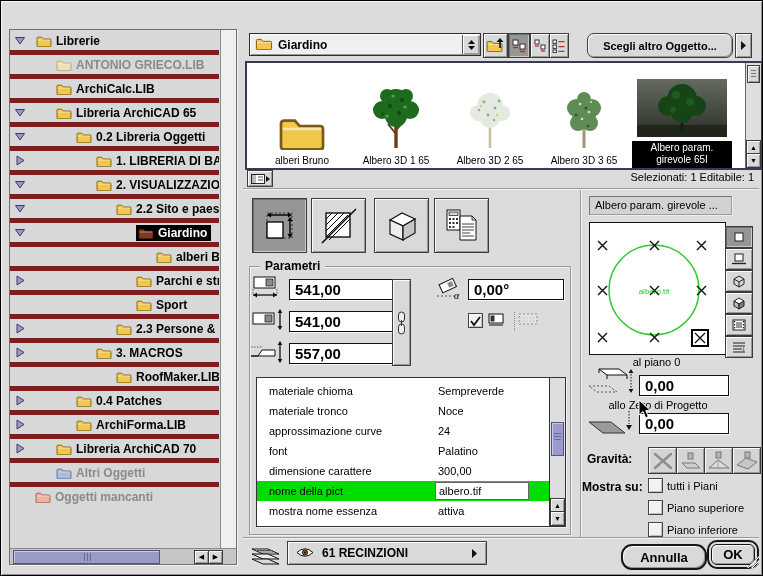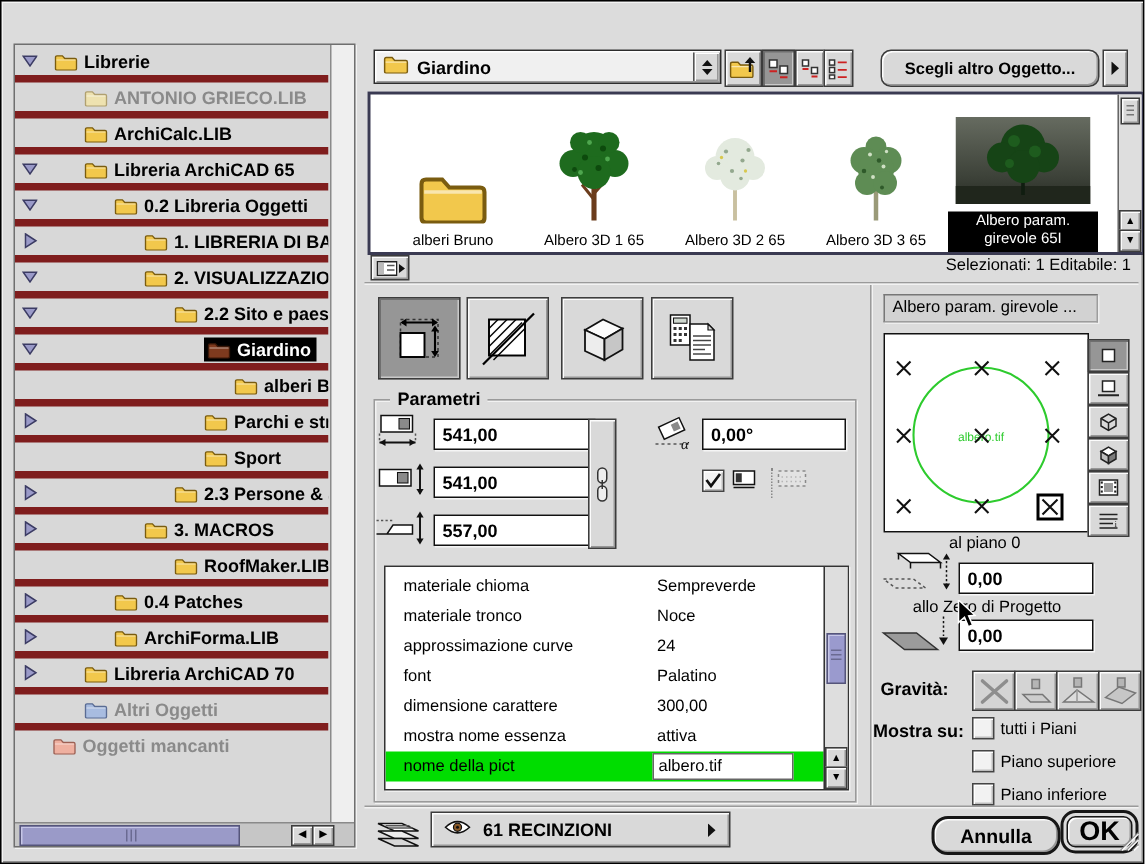--- a/index.html
+++ b/index.html
@@ -11,21 +11,21 @@
   .titlebar{position:absolute;left:0;top:0;right:0;height:19px;border-bottom:1px solid #000;
     background:#d6d6d6 repeating-linear-gradient(to bottom,#d6d6d6 0 1px,#f6f6f6 1px 2px,#8d8d8d 2px 3px);}
   .title{position:absolute;left:50%;top:0;transform:translateX(-50%);background:#d6d6d6;
     padding:0 14px;font-size:13px;font-weight:bold;line-height:18px;white-space:nowrap;}
   
   .raised{background:#d9d9d9;border:1px solid #3c3c3c;
     box-shadow:inset 1px 1px 0 #fcfcfc, inset -1px -1px 0 #979797;}
   .pressed{background:#969696;border:1px solid #3c3c3c;
     box-shadow:inset 1px 1px 0 #6f6f6f, inset -1px -1px 0 #c9c9c9;}
   .fld{position:absolute;height:19px;background:#fff;border:1px solid #111;
-    font-family:"Liberation Sans",sans-serif;font-size:12px;font-weight:bold;padding:0 5px;
+    font-family:"Liberation Sans",sans-serif;font-size:15px;font-weight:bold;padding:0 5px;
     box-shadow:1px 1px 0 #f5f5f5;box-sizing:content-box;}
   .groove-h{position:absolute;height:0;border-top:1px solid #9a9a9a;border-bottom:1px solid #f2f2f2;}
   .groove-v{position:absolute;width:0;border-left:1px solid #9a9a9a;border-right:1px solid #f2f2f2;}
   
   .sidebar{position:absolute;left:8px;top:28px;width:226px;height:534px;background:#d8d8d8;
     border:1px solid #6f6f6f;box-shadow:1px 1px 0 #f2f2f2;}
   .tree{position:absolute;left:0;top:1px;width:209px;bottom:15px;overflow:hidden;}
   .trow{position:relative;height:19px;display:flex;align-items:center;white-space:nowrap;
     border-top:5px solid #7f1d1d;font-size:12px;font-weight:bold;overflow:hidden;}
   .trow:first-child{border-top:none;}
@@ -104,21 +104,21 @@
   .popupbtn{position:absolute;left:286px;top:540px;width:200px;height:24px;display:flex;align-items:center;
     gap:8px;padding:0 8px;box-sizing:border-box;}
   .popup-text{font-size:12px;font-weight:bold;flex:1;}
   .btn-annulla{position:absolute;left:620px;top:543px;width:82px;height:22px;border-radius:11px;
     background:#d9d9d9;border:2px solid #161616;box-shadow:inset 1px 1px 0 #fcfcfc, inset -1px -1px 0 #979797;
     font-size:13px;font-weight:bold;display:flex;align-items:center;justify-content:center;}
   .ok-ring{position:absolute;left:706px;top:539px;width:52px;height:29px;border:2px solid #161616;
     border-radius:10px;background:#dcdcdc;box-sizing:border-box;padding:2px;}
   .btn-ok{width:100%;height:100%;border-radius:6px;background:#d9d9d9;border:1px solid #161616;
     box-shadow:inset 1px 1px 0 #fcfcfc, inset -1px -1px 0 #979797;
-    font-size:18px;font-weight:bold;display:flex;align-items:center;justify-content:center;box-sizing:border-box;}
+    font-size:13px;font-weight:bold;display:flex;align-items:center;justify-content:center;box-sizing:border-box;}
   .grow{position:absolute;right:2px;bottom:2px;}
 </style>
 </head>
 <body>
 
 <div id="win">
 
 
   <div class="sidebar">
     <div class="tree" id="tree">
@@ -726,27 +726,27 @@
           <span class="pval">24</span>
         </div>
         <div class="prow">
           <span class="pname">font</span>
           <span class="pval">Palatino</span>
         </div>
         <div class="prow">
           <span class="pname">dimensione carattere</span>
           <span class="pval">300,00</span>
         </div>
+        <div class="prow selrow">
+          <span class="pname">nome della pict</span>
+          <input class="tfld" value="albero.tif" style="">
+        </div>
         <div class="prow">
           <span class="pname">mostra nome essenza</span>
           <span class="pval">attiva</span>
-        </div>
-        <div class="prow selrow">
-          <span class="pname">nome della pict</span>
-          <input class="tfld" value="albero.tif" style="">
         </div>
       </div>
     <div class="pt-vsb">
       <div class="ptv-thumb">
           <i></i>
         </div>
       <div class="sb-arrow raised" style="bottom:13px;">▲</div>
       <div class="sb-arrow raised" style="bottom:0;">▼</div>
     </div>
   </div>

